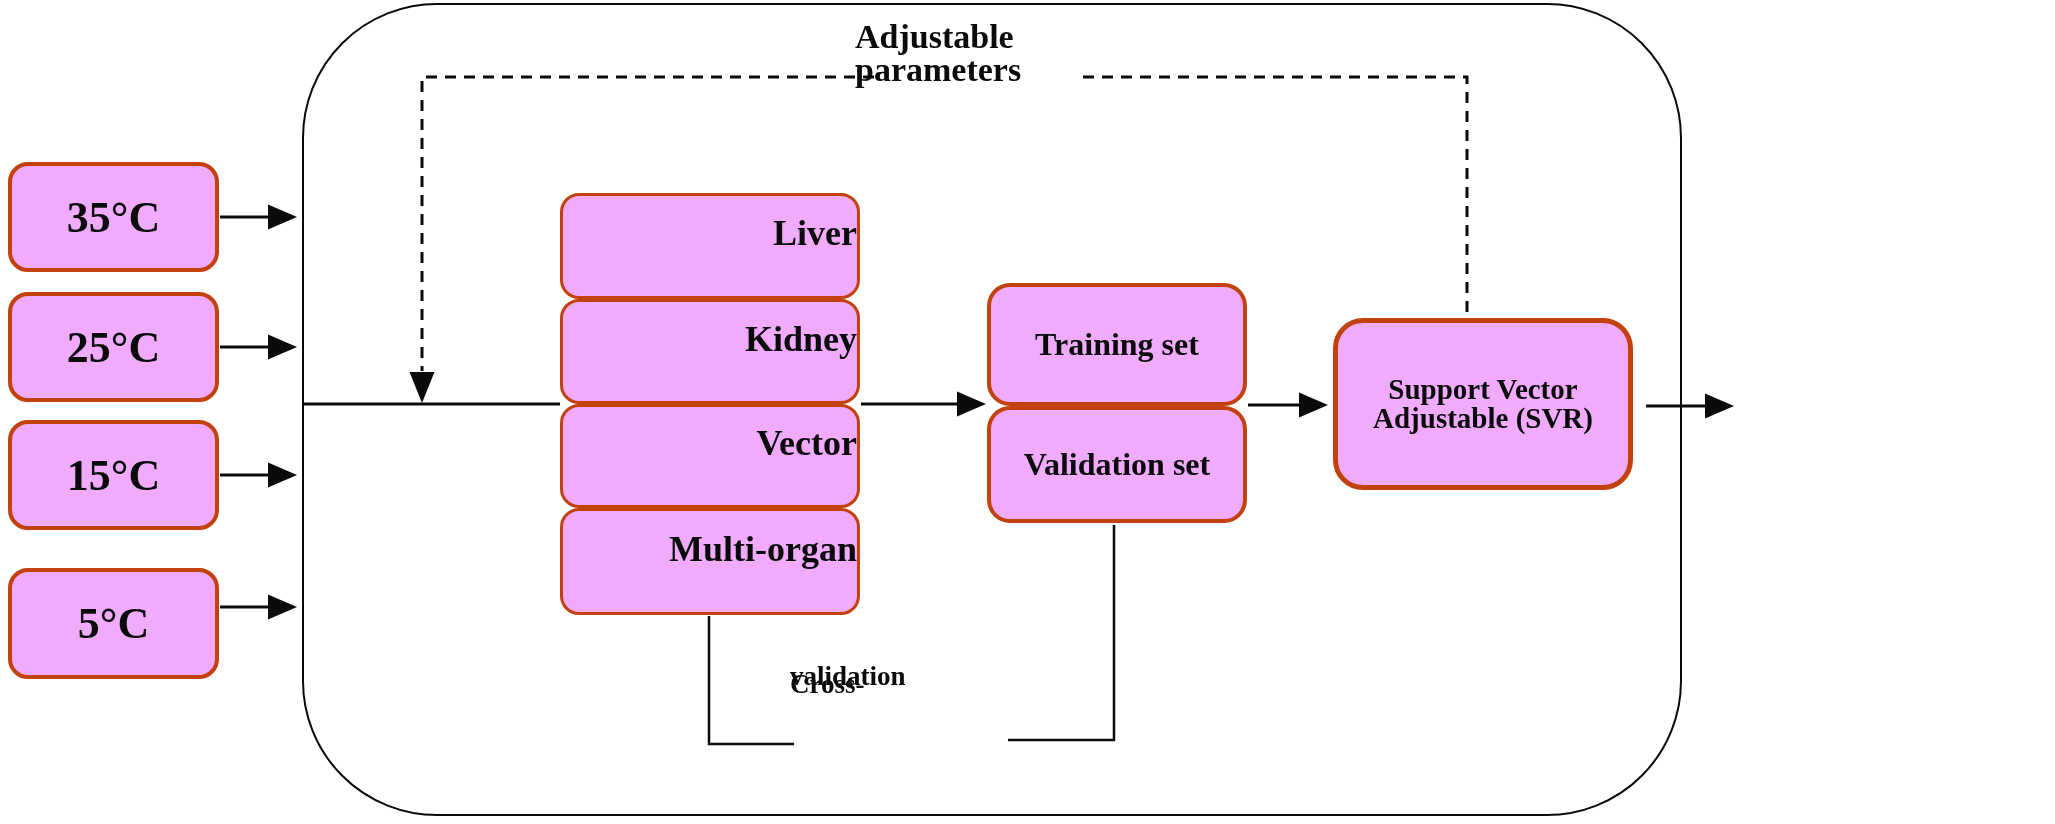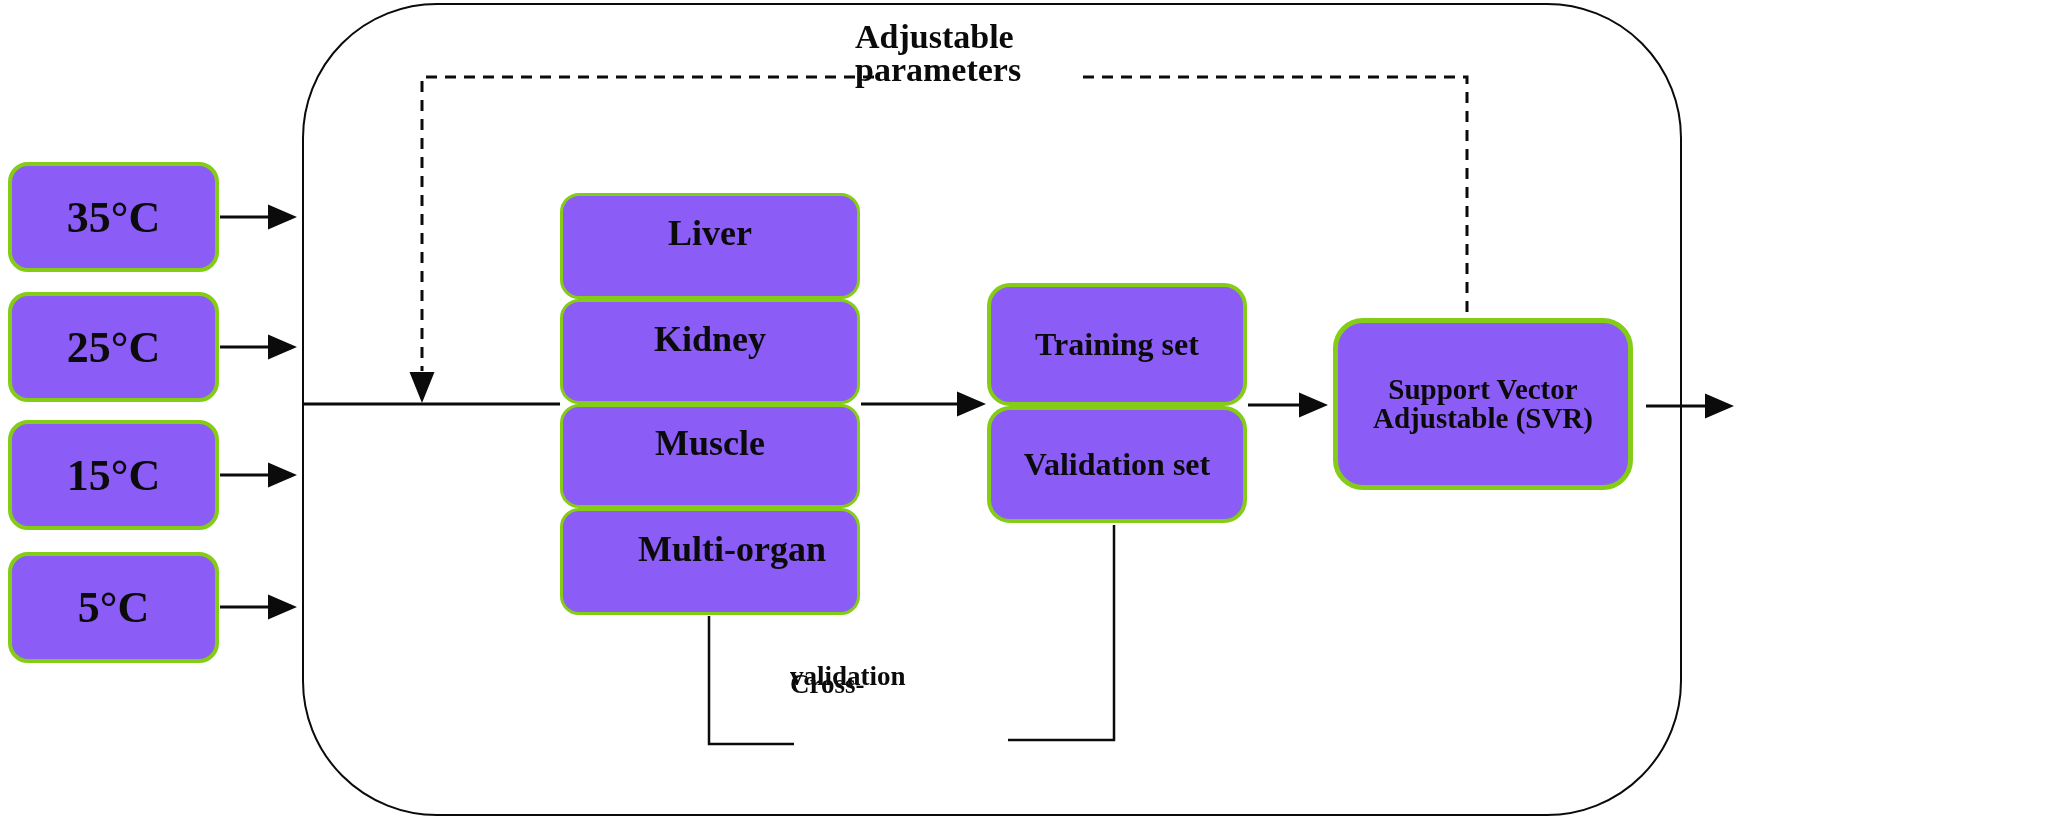--- a/index.html
+++ b/index.html
@@ -13,27 +13,27 @@
   }
   .lines{position:absolute;left:0;top:0;z-index:1;}
   .container-outline{
     position:absolute;z-index:0;
     left:302px;top:3px;width:1380px;height:813px;
     border:2.5px solid #0b0b0b;border-radius:135px;
     box-sizing:border-box;background:transparent;
   }
   .box{
     position:absolute;z-index:2;
-    box-sizing:border-box;background:#8b5cf6;
-    border:4px solid #84cc16;
+    box-sizing:border-box;background:#f0abfc;
+    border:4px solid #c2410c;
     display:flex;align-items:center;justify-content:center;
     font-weight:700;text-align:center;
   }
   .temp{left:8px;width:211px;height:110px;border-width:4.5px;border-radius:20px;font-size:44px;}
-  .organ{left:560px;width:300px;border-width:3.5px;border-radius:19px;font-size:36px;padding-bottom:26px;}
+  .organ{left:560px;width:300px;border-width:3.5px;border-radius:19px;font-size:36px;padding-bottom:26px;justify-content:flex-end;}
   .set{left:987px;width:260px;border-width:4.5px;border-radius:23px;font-size:32px;}
   .svr{left:1333px;top:318px;width:300px;height:172px;border-width:5px;border-radius:30px;font-size:29px;line-height:29px;flex-direction:column;}
   .optimal{left:1740px;top:318px;width:311px;height:170px;border-width:4.5px;border-radius:27px;font-size:29px;line-height:30px;flex-direction:column;}
   .floating-label{
     position:absolute;z-index:3;font-weight:700;text-align:left;
   }
   .adjustable{left:855px;top:20px;width:250px;font-size:34px;line-height:33px;}
   .crossline{left:790px;width:240px;font-size:27px;line-height:27px;}
   .cross1{top:671px;}
   .cross2{top:663px;}
@@ -94,32 +94,32 @@
 
   <div class="box temp" style="top:162px;">
     <span>35°C</span>
   </div>
   <div class="box temp" style="top:292px;">
     <span>25°C</span>
   </div>
   <div class="box temp" style="top:420px;align-items:center;">
     <span>15°C</span>
   </div>
-  <div class="box temp" style="top:552px;height:111px;">
+  <div class="box temp" style="top:568px;height:111px;">
     <span>5°C</span>
   </div>
 
   <div class="box organ" style="top:193px;height:106px;">
     <span>Liver</span>
   </div>
   <div class="box organ" style="top:299px;height:105px;">
     <span>Kidney</span>
   </div>
   <div class="box organ" style="top:404px;height:104px;">
-    <span>Muscle</span>
+    <span>Vector</span>
   </div>
   <div class="box organ" style="top:508px;height:107px;padding-left:44px;">
     <span>Multi-organ</span>
   </div>
 
   <div class="box set" style="top:283px;height:123px;">
     <span>Training set</span>
   </div>
   <div class="box set" style="top:406px;height:117px;">
     <span>Validation set</span>

